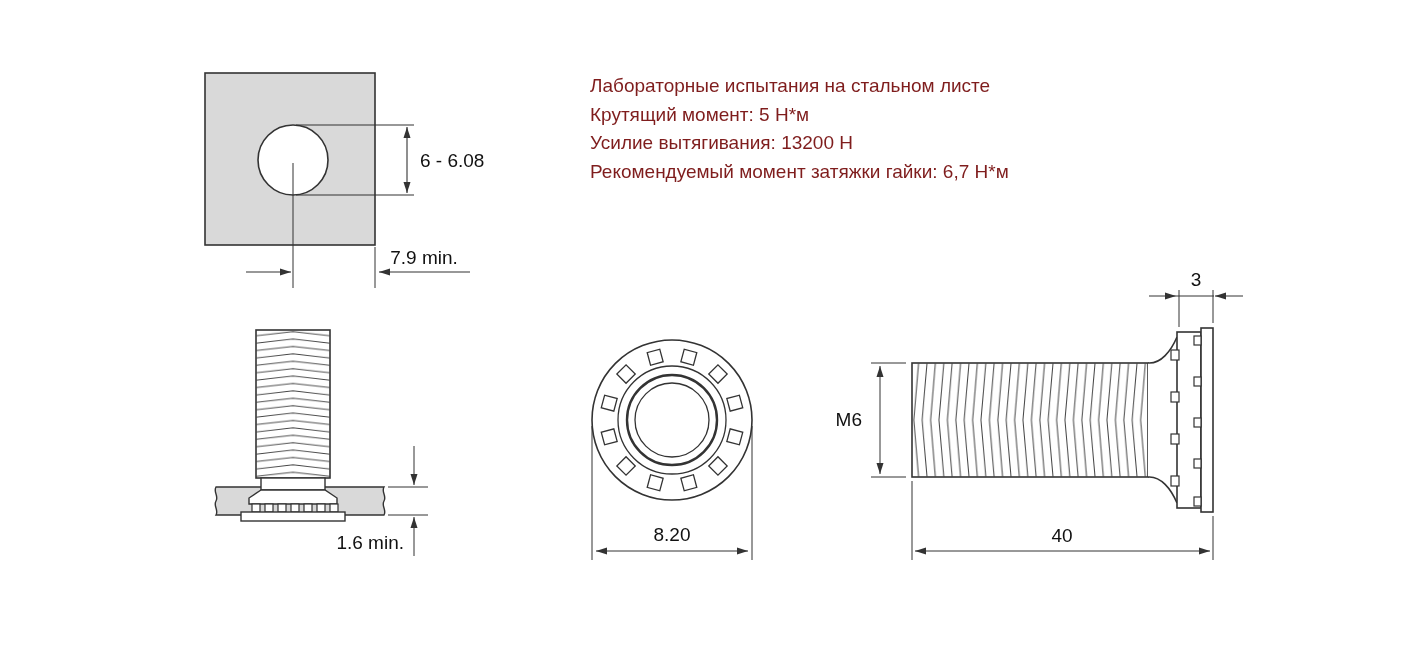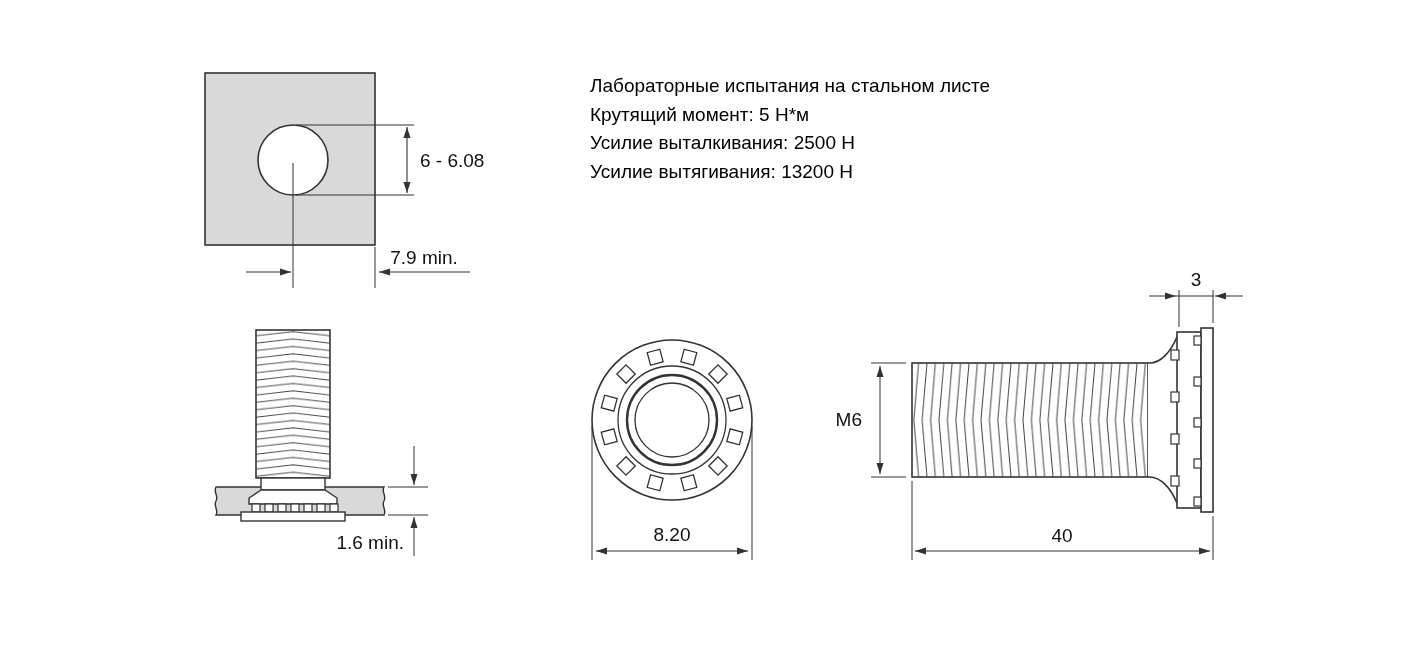--- a/index.html
+++ b/index.html
@@ -1,20 +1,20 @@
 <!DOCTYPE html>
 <html><head>
 <meta charset="utf-8">
 <style>
   html,body{margin:0;padding:0;background:#ffffff;}
   .canvas{position:relative;width:1416px;height:672px;background:#fff;overflow:hidden;
           font-family:"Liberation Sans", sans-serif;}
   .canvas svg{position:absolute;left:0;top:0;}
   .specs{position:absolute;left:590px;top:72px;width:760px;
-         font-size:19px;line-height:28.6px;color:#000000;}
+         font-size:19px;line-height:28.6px;color:#7f1d1d;}
   .dim-label{font-family:"Liberation Sans", sans-serif;font-size:19px;fill:#111;}
   .outline{stroke:#333;fill:none;}
 </style>
 </head>
 <body>
 
 <div class="canvas">
 
 <svg width="1416" height="672" viewBox="0 0 1416 672">
   <defs>
@@ -154,17 +154,17 @@
       <path d="M1062,551 H915" marker-end="url(#arr)"></path>
       <path d="M1062,551 H1210" marker-end="url(#arr)"></path>
     </g>
     <text class="dim-label" x="1062" y="542" text-anchor="middle">40</text>
   </g>
 </svg>
 
   <div class="specs">
     <div>Лабораторные испытания на стальном листе</div>
     <div>Крутящий момент: 5 Н*м</div>
-    <div>Усилие выталкивания: 2500 Н</div>
     <div>Усилие вытягивания: 13200 Н</div>
+    <div>Рекомендуемый момент затяжки гайки: 6,7 Н*м</div>
   </div>
 
 </div>
 
 </body></html>

